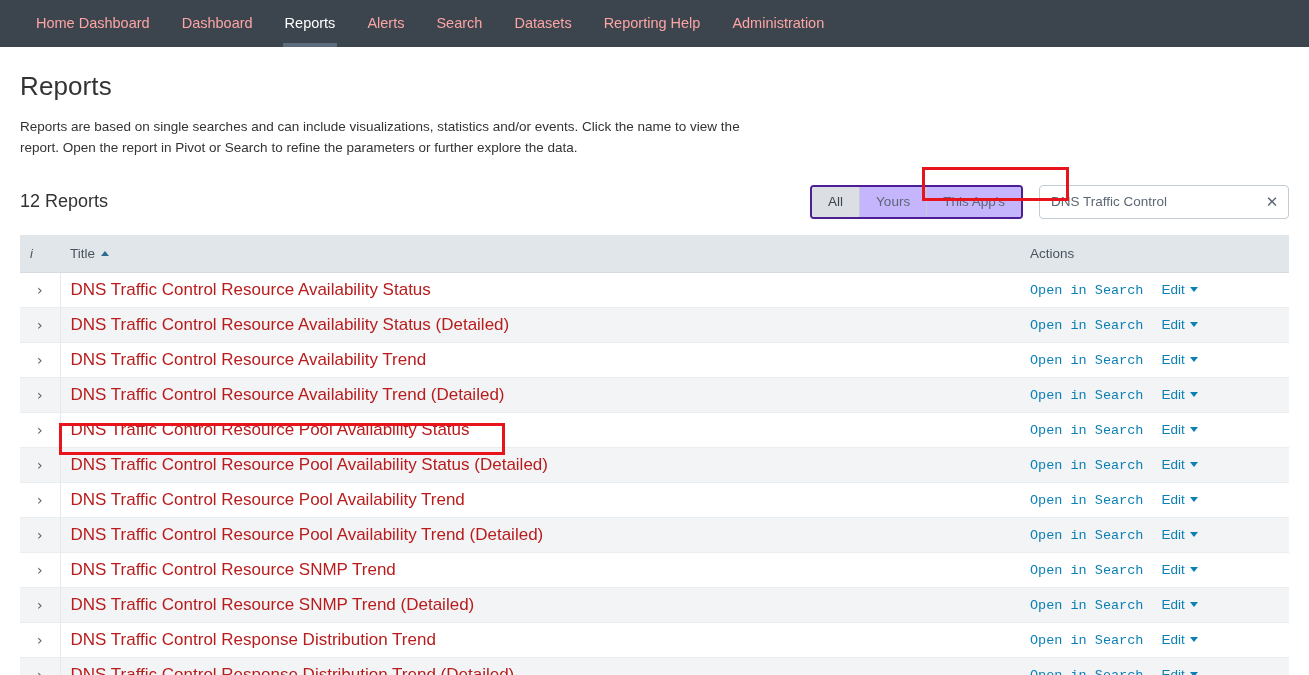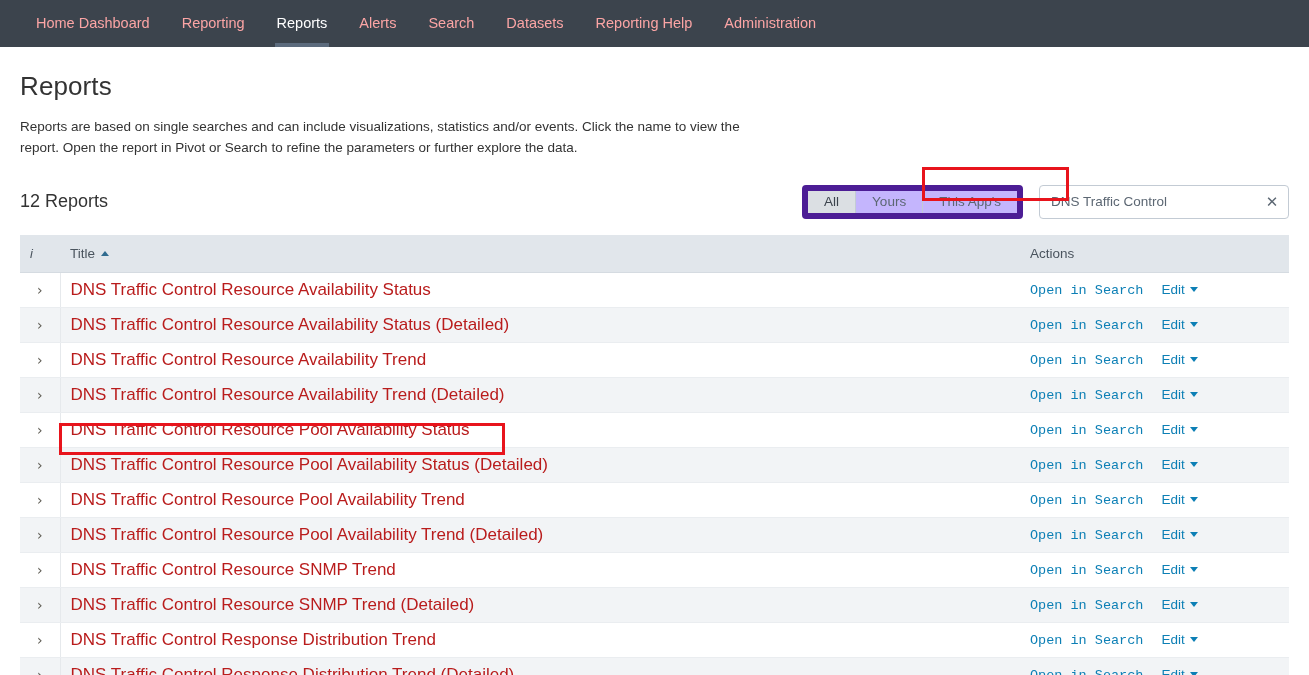--- a/index.html
+++ b/index.html
@@ -75,21 +75,21 @@
     color: #333333;
   }
   .controls-right {
     display: flex;
     align-items: center;
     gap: 16px;
   }
 
   .btn-group {
     display: flex;
-    border: 6px solid #4c1d95;
+    border: 2px solid #4c1d95;
     border-radius: 4px;
     overflow: hidden;
     height: 34px;
     background: #ffffff;
   }
   .btn-seg {
     padding: 0 16px;
     display: flex;
     align-items: center;
     font-size: 13.5px;
@@ -239,21 +239,21 @@
   #annot-row    { left: 59px;  top: 423px; width: 446px; height: 32px; }
 </style>
 </head>
 <body>
 
 <div class="navbar">
   <div class="nav-item">
       <span>Home Dashboard</span>
     </div>
   <div class="nav-item">
-      <span>Reporting</span>
+      <span>Dashboard</span>
     </div>
   <div class="nav-item active">
       <span>Reports</span>
     </div>
   <div class="nav-item">
       <span>Alerts</span>
     </div>
   <div class="nav-item">
       <span>Search</span>
     </div>

